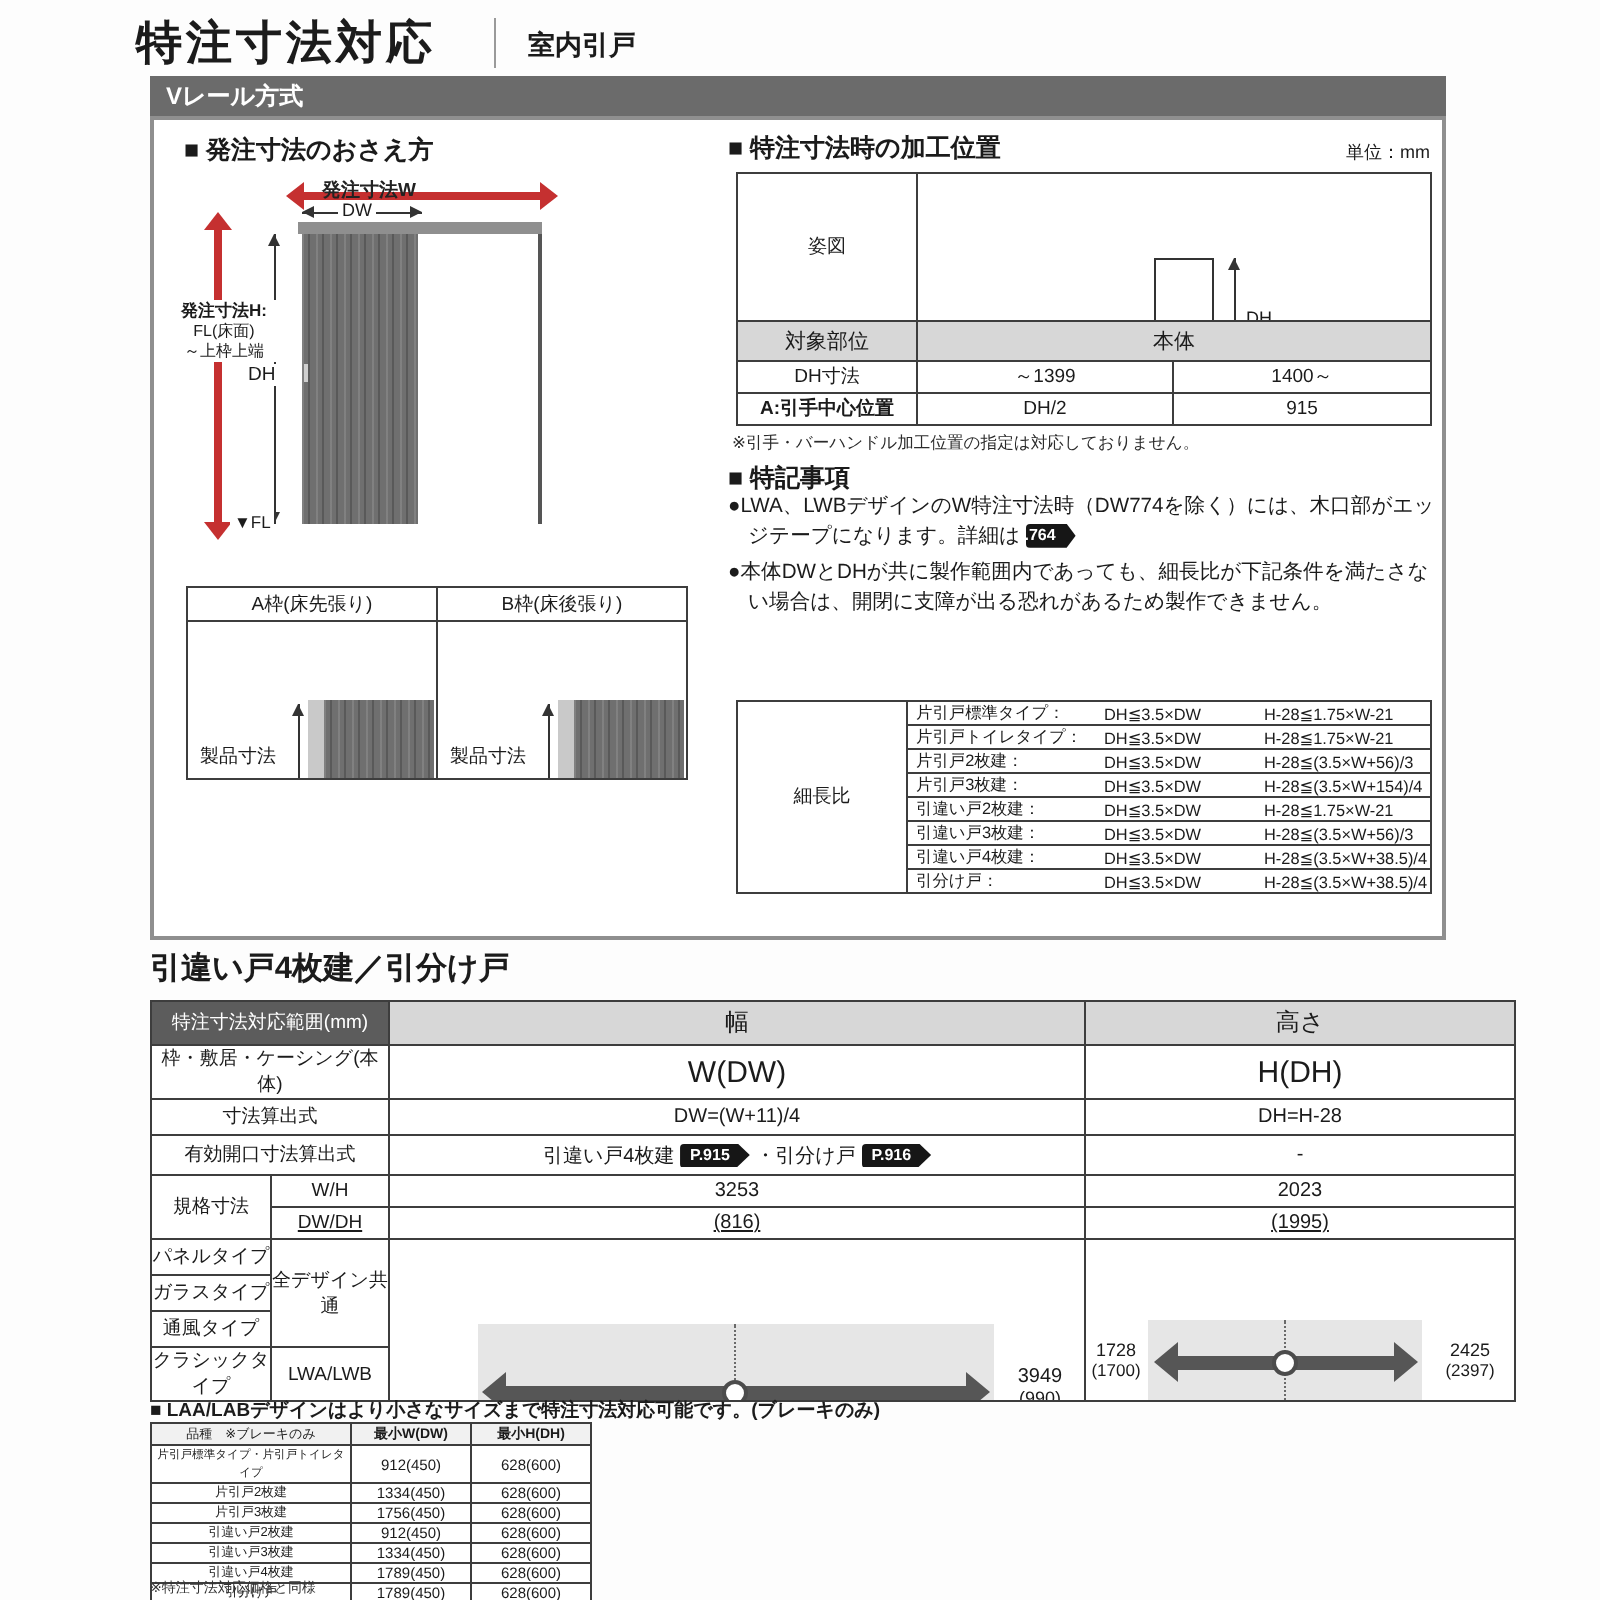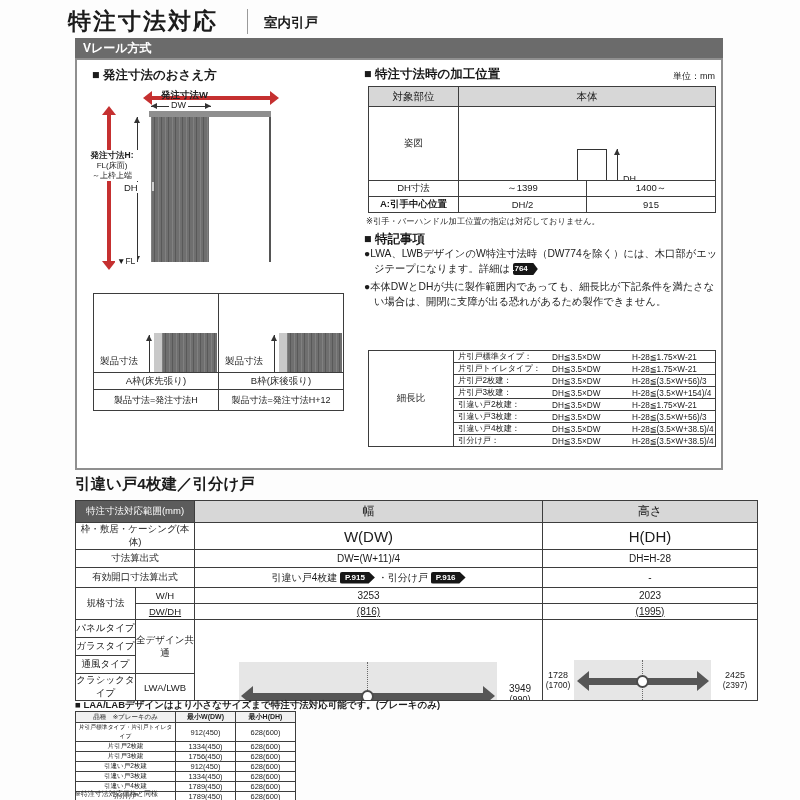--- a/index.html
+++ b/index.html
@@ -94,75 +94,71 @@
 
     <div class="t" style="left:30px;top:172px;font-size:8.5px;background:#fff;padding:0 2px;">▼FL</div>
   </div>
 
   <table class="g" style="left:93px;top:293px;width:250px;">
     <colgroup>
         <col style="width:125px">
         <col style="width:125px">
       </colgroup>
     <tbody>
-        <tr style="height:79px;">
+        <tr style="height:17px;">
+      <td style="font-size:9.5px;">A枠(床先張り)</td>
+      <td style="font-size:9.5px;">B枠(床後張り)</td>
+    </tr>
+    <tr style="height:79px;">
       <td>
         <div class="rel">
           <div class="t" style="left:6px;top:22px;font-size:9.5px;">製品寸法</div>
           <div class="tarr-v" style="left:55px;top:2px;height:54px;"></div>
           <div class="t" style="left:60px;top:0;width:8px;height:56px;background:#c9c9c9;"></div>
           <div class="wood" style="left:68px;top:0;width:55px;height:56px;"></div>
 
         </div>
       </td>
       <td>
         <div class="rel">
           <div class="t" style="left:6px;top:22px;font-size:9.5px;">製品寸法</div>
           <div class="tarr-v" style="left:55px;top:2px;height:62px;"></div>
           <div class="t" style="left:60px;top:0;width:8px;height:64px;background:#c9c9c9;"></div>
           <div class="wood" style="left:68px;top:0;width:55px;height:64px;"></div>
 
         </div>
       </td>
-    </tr>
-    <tr style="height:17px;">
-      <td style="font-size:9.5px;">A枠(床先張り)</td>
-      <td style="font-size:9.5px;">B枠(床後張り)</td>
-    </tr>
-    <tr style="height:21px;">
-      <td style="font-size:9px;">製品寸法=発注寸法H</td>
-      <td style="font-size:9px;">製品寸法=発注寸法H+12</td>
     </tr>
   </tbody>
     </table>
 
   <div class="t" style="left:364px;top:66px;font-size:12.5px;font-weight:bold;">■ 特注寸法時の加工位置</div>
   <div class="t" style="left:630px;top:70px;width:85px;text-align:right;font-size:9px;">単位：mm</div>
 
   <table class="g" style="left:368px;top:86px;width:347px;">
     <colgroup>
         <col style="width:90px">
         <col style="width:128px">
         <col style="width:129px">
       </colgroup>
     <tbody>
-        <tr style="height:20px;">
-      <td class="ghead" style="font-size:10.5px;">対象部位</td>
-      <td class="ghead" style="font-size:10.5px;" colspan="2">本体</td>
-    </tr>
-    <tr style="height:74px;">
+        <tr style="height:74px;">
       <td style="font-size:9.5px;">姿図</td>
       <td colspan="2">
         <div class="rel">
           <div class="t" style="left:118px;top:5px;width:28px;height:60px;border:1.5px solid #333;background:#fff;"></div>
           <div class="tarr-v" style="left:158px;top:5px;height:62px;"></div>
           <div class="t" style="left:164px;top:30px;font-size:9px;">DH</div>
 
         </div>
       </td>
+    </tr>
+    <tr style="height:20px;">
+      <td class="ghead" style="font-size:10.5px;">対象部位</td>
+      <td class="ghead" style="font-size:10.5px;" colspan="2">本体</td>
     </tr>
     <tr style="height:16px;padding-left:25px;">
       <td style="font-size:9.5px;">DH寸法</td>
       <td style="font-size:9.5px;">～1399</td>
       <td style="font-size:9.5px;">1400～</td>
     </tr>
     <tr style="height:16px;">
       <td style="font-size:9.5px;font-weight:bold;">A:引手中心位置</td>
       <td style="font-size:9.5px;">DH/2</td>
       <td style="font-size:9.5px;">915</td>

